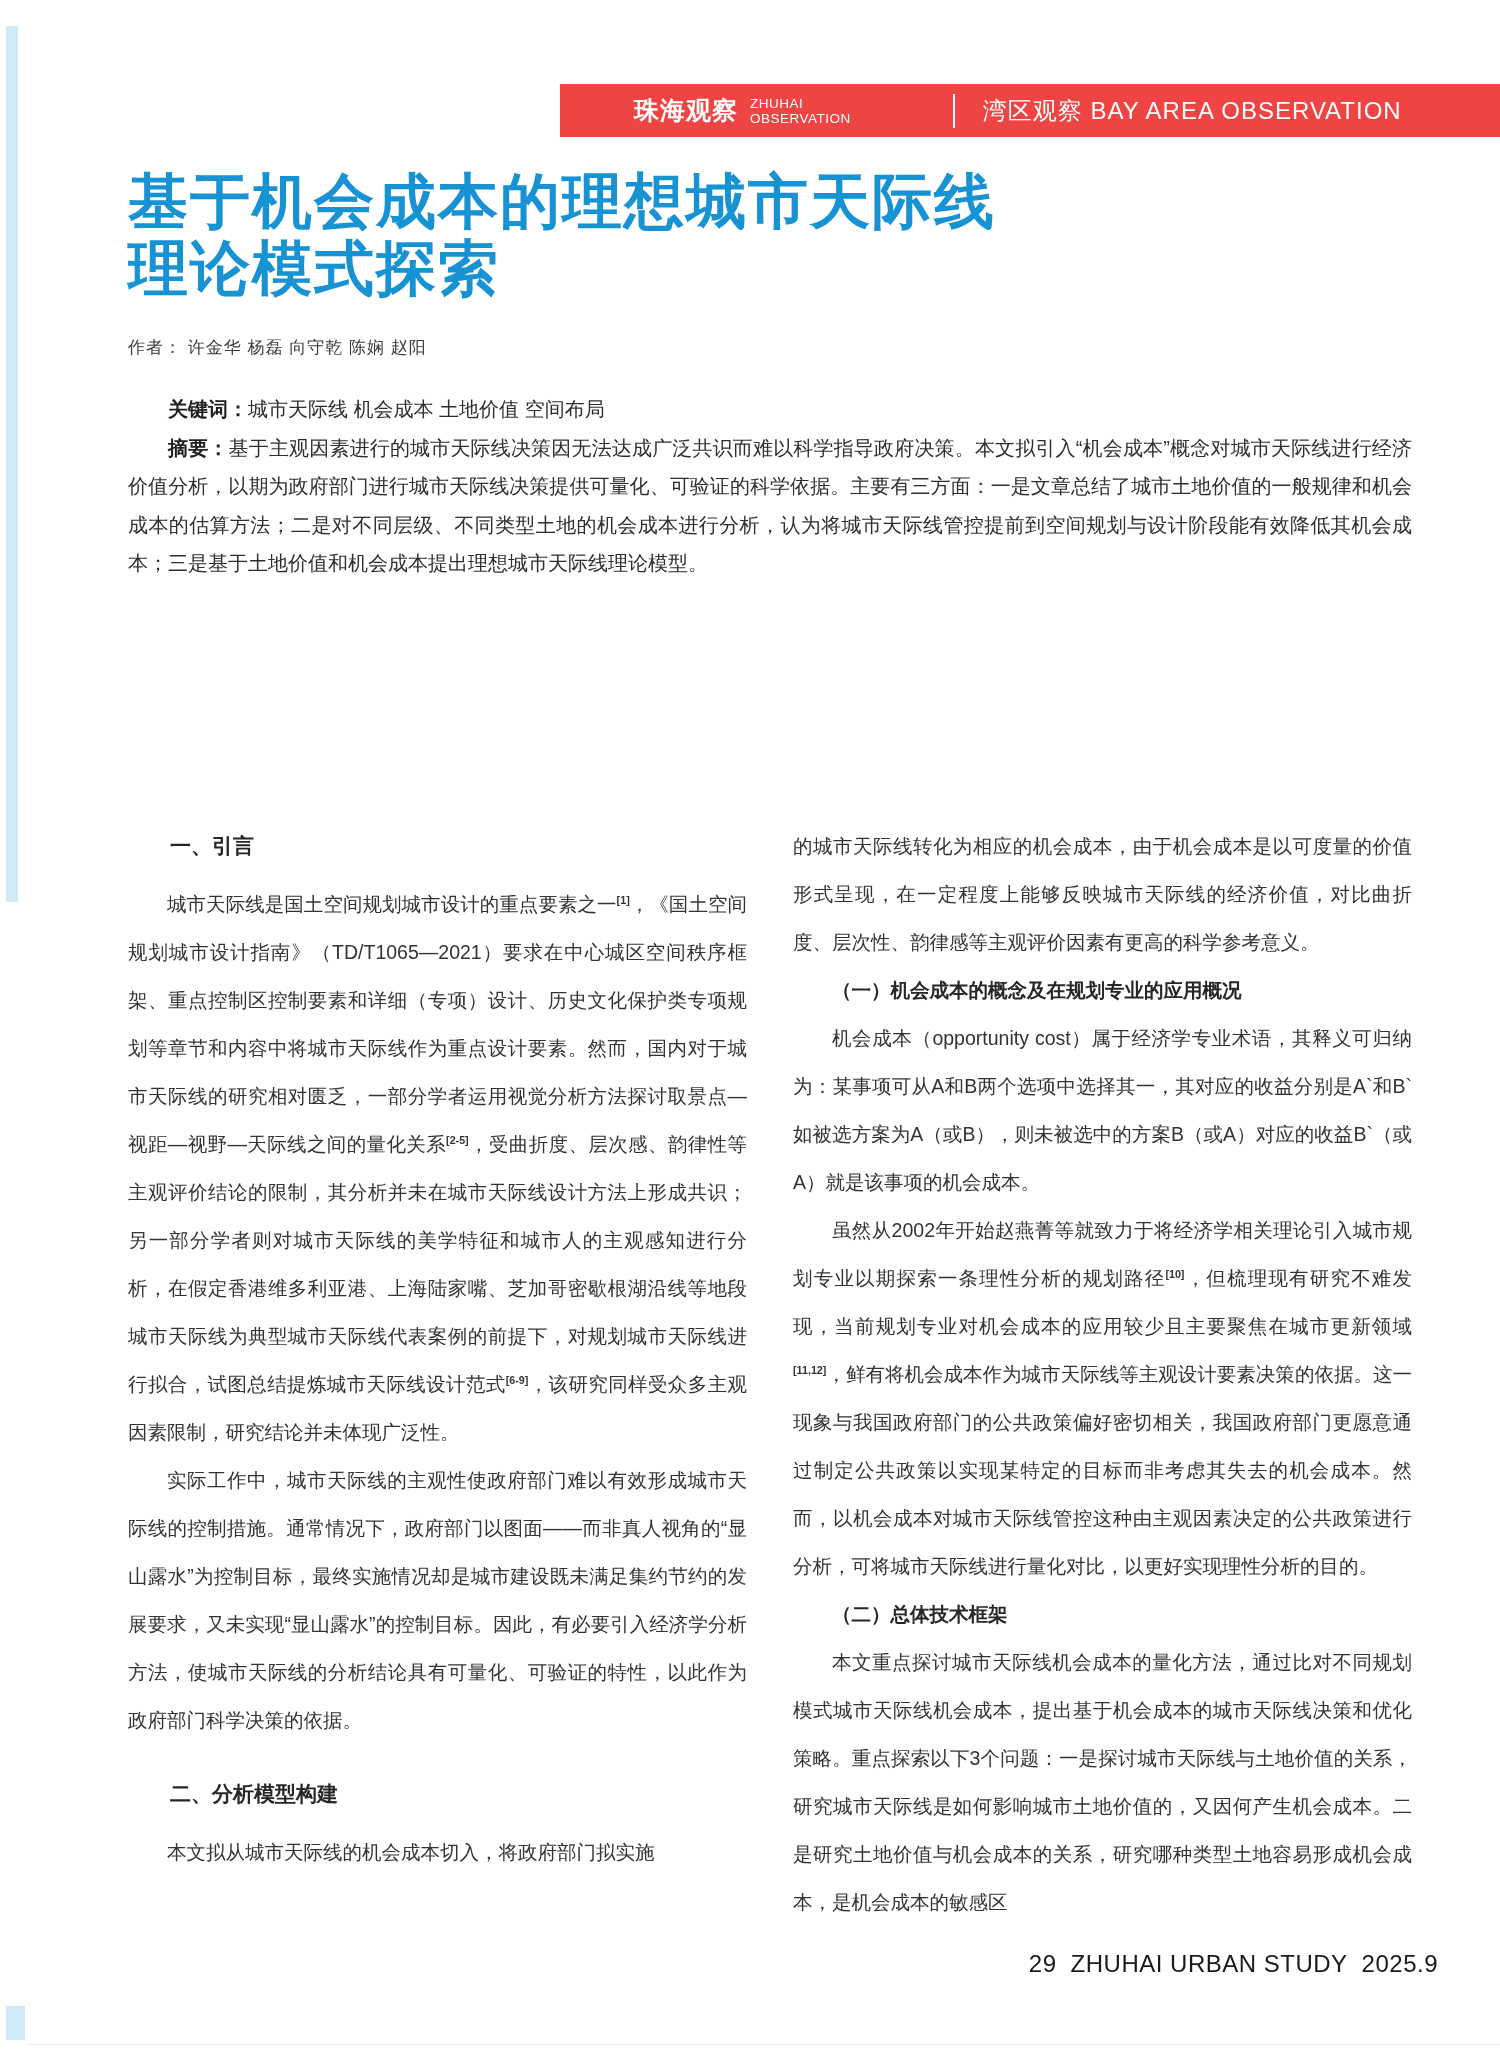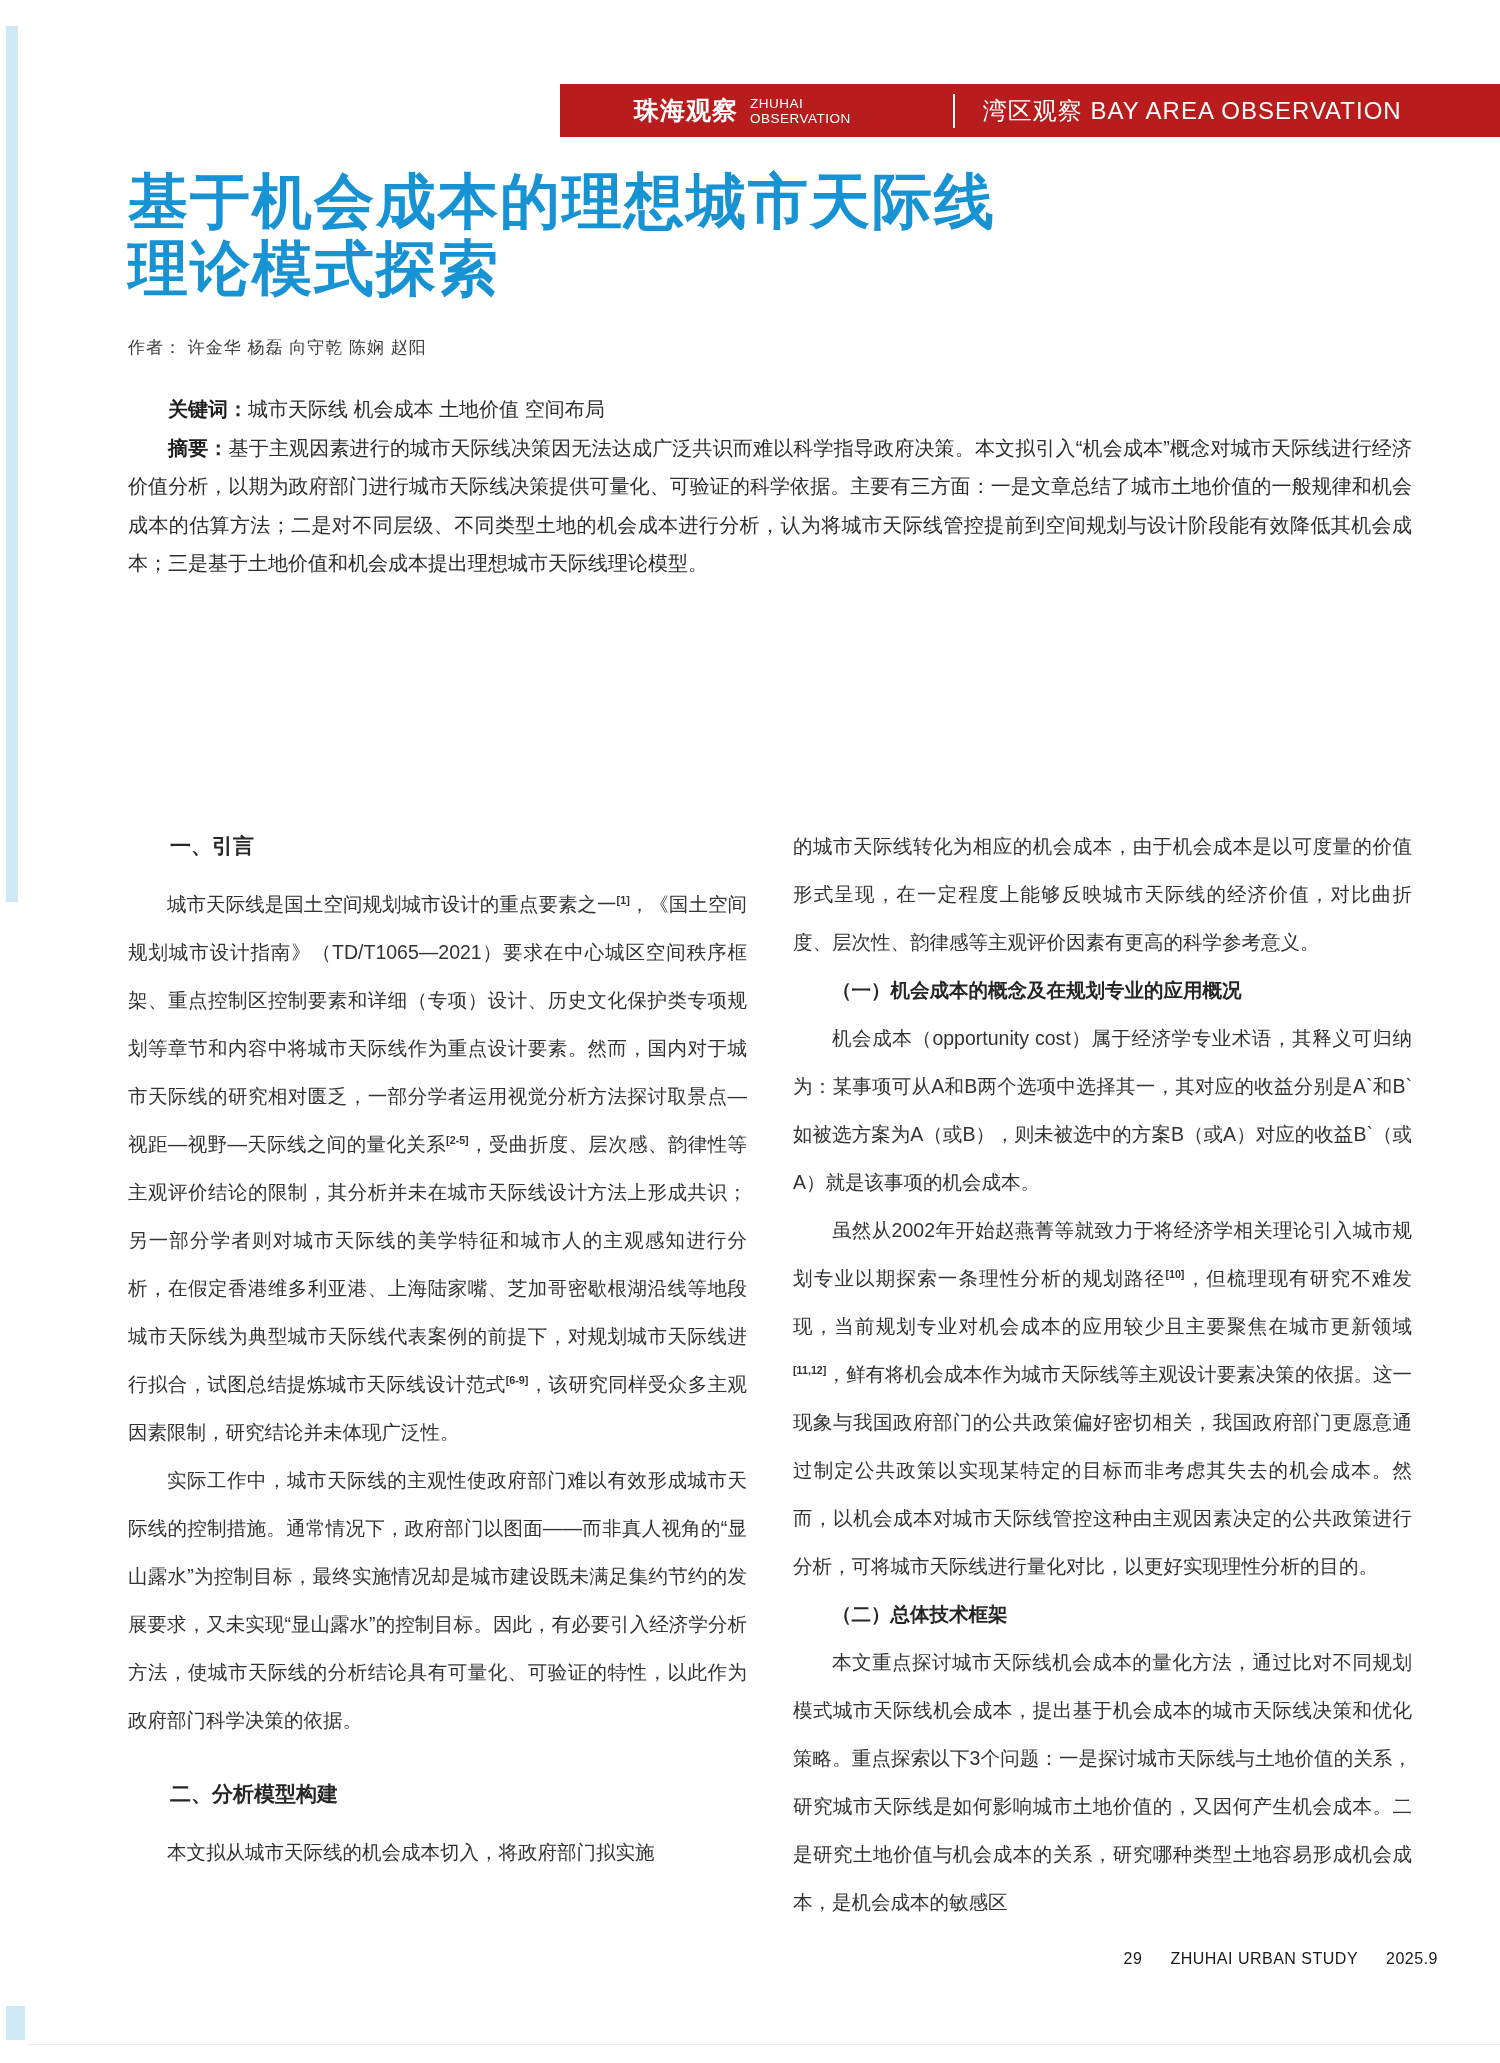--- a/index.html
+++ b/index.html
@@ -12,21 +12,21 @@
     color:#333333;
   }
   
   .edge-strip   { position:absolute; left:6px;  top:26px;   width:12px; height:876px; background:#cfe9f7; }
   .corner-block { position:absolute; left:6px;  top:2006px; width:19px; height:34px;  background:#cfe9f7; }
   .bottom-rule  { position:absolute; left:28px; right:0;    top:2044px; height:1px;   background:#e6eef4; }
 
   
   .banner {
     position:absolute; left:560px; right:0; top:84px; height:53px;
-    background:#b91c1c; color:#ffffff;
+    background:#ef4444; color:#ffffff;
     display:flex; align-items:center;
   }
   .banner .cn-bold  { font-weight:bold; font-size:25px; margin-left:74px; letter-spacing:1px; white-space:nowrap; }
   .banner .en-stack { font-size:13.5px; line-height:15px; margin-left:12px; letter-spacing:.5px; text-transform:uppercase; }
   .banner .divider  { width:2px; height:34px; background:#ffffff; margin-left:102px; flex:0 0 auto; }
   .banner .section  { font-size:24px; margin-left:28px; letter-spacing:1px; white-space:nowrap; }
 
   
   .title {
     position:absolute; left:128px; top:168px;
@@ -47,22 +47,22 @@
   .col { width:619px; font-size:19.5px; line-height:48px; text-align:justify; color:#333333; }
   .col .heading    { font-size:21px; font-weight:bold; color:#262626; text-indent:2em; line-height:48px; margin:26px 0 10px; }
   .col .heading:first-child { margin-top:0; }
   .col .subheading { font-weight:bold; color:#262626; text-indent:2em; margin:0; }
   .col .para { text-indent:2em; }
   .col .cont { text-indent:0; }
   sup { font-size:.55em; font-weight:bold; line-height:0; vertical-align:super; }
 
   .footer {
     position:absolute; top:1950px; right:62px;
-    font-size:16px; color:#1a1a1a; letter-spacing:.5px;
-    display:flex; gap:28px; white-space:nowrap;
+    font-size:24px; color:#1a1a1a; letter-spacing:.5px;
+    display:flex; gap:14px; white-space:nowrap;
   }
 </style>
 </head>
 <body>
 
 <div class="edge-strip"></div>
 <div class="corner-block"></div>
 <div class="bottom-rule"></div>
 
 <div class="banner">

